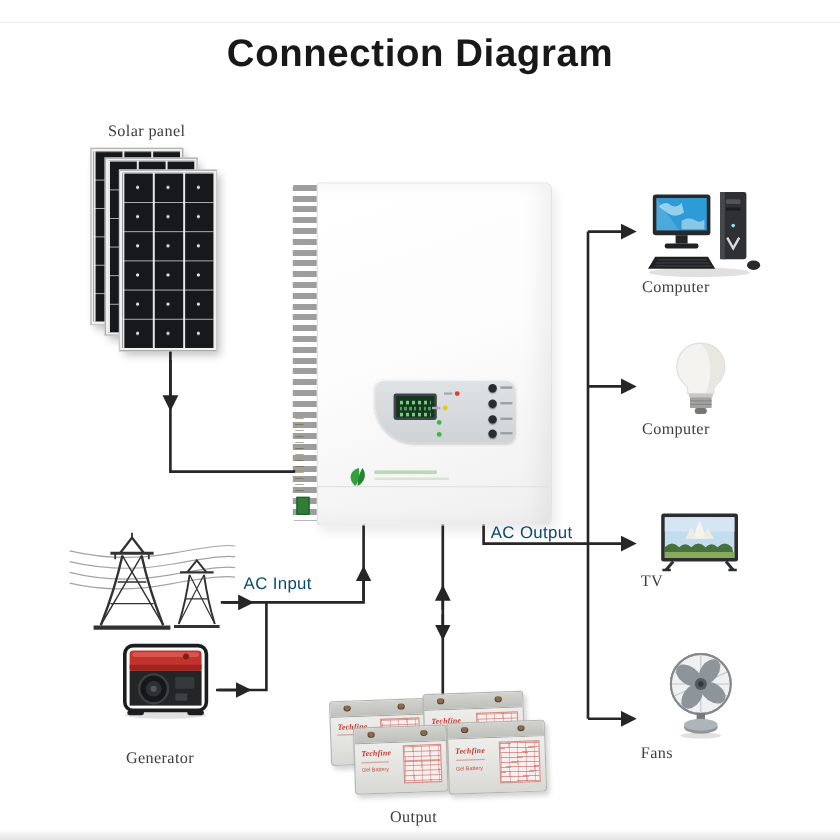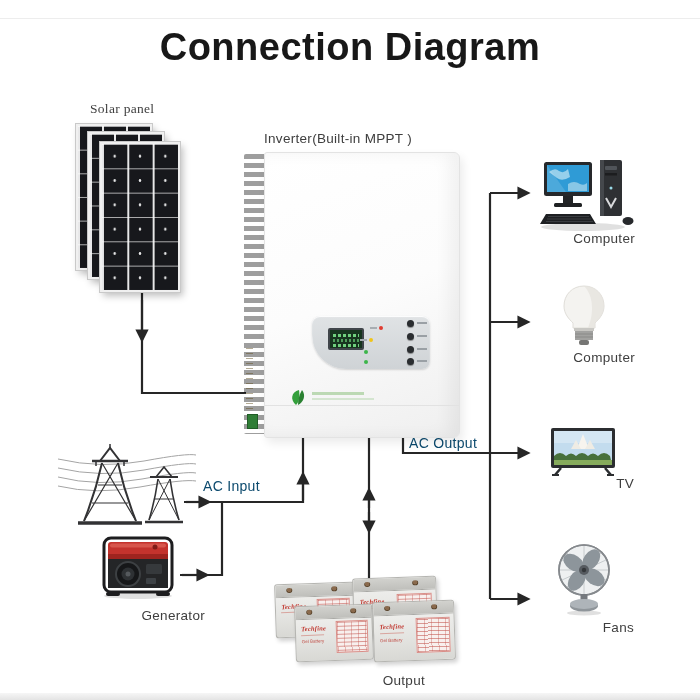--- a/index.html
+++ b/index.html
@@ -2,25 +2,25 @@
 <html><head>
 <meta charset="utf-8">
 <style>
   html,body{margin:0;padding:0;background:#fff;}
   .canvas{position:relative;width:700px;height:700px;background:#ffffff;overflow:hidden;
           font-family:"Liberation Sans",sans-serif;}
   .top-line{position:absolute;left:0;right:0;top:18px;height:1px;background:#ededed;}
   .bottom-band{position:absolute;left:0;right:0;bottom:0;height:7px;
                background:linear-gradient(#f6f6f6,#e4e4e4);}
   .title{position:absolute;left:0;right:0;top:26px;margin:0;text-align:center;
-         font-size:38px;font-weight:800;letter-spacing:.5px;color:#181818;}
+         font-size:32px;font-weight:800;letter-spacing:.5px;color:#181818;}
   .subtitle{position:absolute;left:0;right:0;top:63px;text-align:center;
             font-size:15px;color:#8f8f8f;letter-spacing:.6px;}
   .lbl{position:absolute;color:#3e3e3e;font-size:13.5px;letter-spacing:.3px;white-space:nowrap;}
-  .lbl.c{text-align:right;width:100px;}
+  .lbl.c{text-align:left;width:100px;font-family:Liberation Serif, serif;}
   .wire-lbl{position:absolute;color:#0c4a6e;font-size:14px;letter-spacing:.3px;white-space:nowrap;}
 
   .wires{position:absolute;left:0;top:0;width:700px;height:700px;pointer-events:none;}
 
   
   .solar-group{position:absolute;left:76px;top:124px;width:104px;height:166px;}
   .sp{position:absolute;background-color:#17181c;border:2px solid #f0f0f0;
       box-shadow:0 0 0 1px #c9c9c9,3px 4px 7px rgba(0,0,0,.25);
       background-image:
         linear-gradient(to right,rgba(255,255,255,.9) 2px,transparent 2px),
@@ -121,21 +121,20 @@
   <div class="wire-lbl" style="left:203px;top:478px;">AC Input</div>
   <div class="wire-lbl" style="left:409px;top:435px;">AC Output</div>
 
   <div class="lbl" style="left:90px;top:101px;font-family:Liberation Serif, serif;">Solar panel</div>
   <div class="solar-group">
     <div class="sp sp1"></div>
     <div class="sp sp2"></div>
     <div class="sp sp3"></div>
   </div>
 
-  <div class="lbl" style="left:264px;top:131px;">Inverter(Built-in MPPT )</div>
   <div class="inverter">
     <div class="inv-side"></div>
     <div class="inv-gold"></div>
     <div class="inv-green"></div>
     <div class="inv-front">
       <div class="inv-seam"></div>
       <div class="ctl">
         <div class="lcd">
           <div class="lcd-bar"></div>
           <div class="lcd-bar dim"></div>
@@ -202,21 +201,21 @@
     <circle cx="57" cy="13" r="2.5" fill="#801d18"></circle>
     <circle cx="30" cy="40" r="12" fill="#161719" stroke="#3d4043" stroke-width="2"></circle>
     <circle cx="30" cy="40" r="6.5" fill="#2e3134"></circle>
     <circle cx="30" cy="40" r="2.5" fill="#55595d"></circle>
     <rect x="48" y="30" width="16" height="10" rx="1.5" fill="#36393c"></rect>
     <rect x="48" y="44" width="10" height="6" rx="1" fill="#3d4145"></rect>
     <rect x="6" y="4" width="68" height="54" rx="7" fill="none" stroke="#1d1d1f" stroke-width="3"></rect>
     <rect x="8" y="58" width="14" height="4" rx="2" fill="#1d1d1f"></rect>
     <rect x="58" y="58" width="14" height="4" rx="2" fill="#1d1d1f"></rect>
   </svg>
-  <div class="lbl c" style="left:105px;top:608px;">Generator</div>
+  <div class="lbl c" style="left:105px;top:624px;">Generator</div>
 
   <div class="battery-bank">
     <div class="bat" style="left:12px;top:8px;width:78px;height:52px;">
       <div class="bat-top">
           <span class="term t1"></span>
           <span class="term t2"></span>
         </div>
       <div class="bat-brand">Techfine</div>
       <div class="bat-sub"></div>
       <div class="bat-grid"></div>

